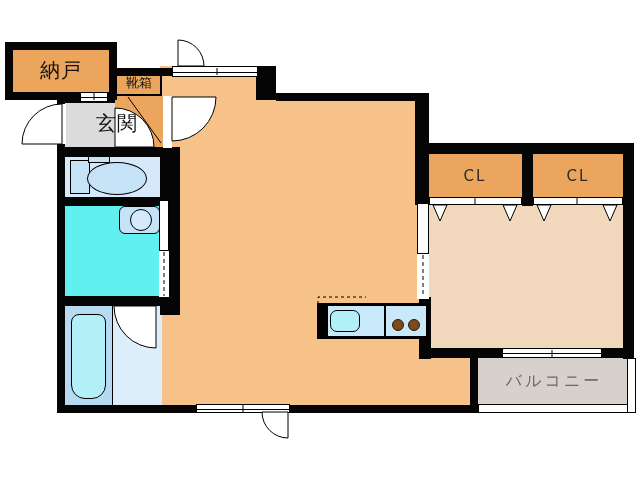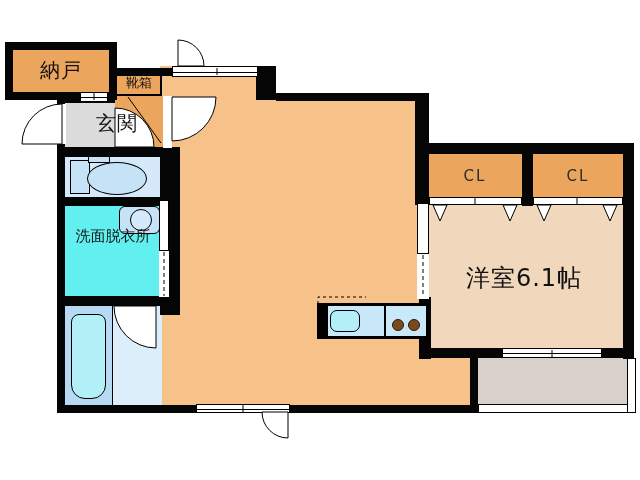--- a/index.html
+++ b/index.html
@@ -129,18 +129,17 @@
     <line x1="243" y1="405" x2="243" y2="412" stroke="#000" stroke-width="1"></line>
     <line x1="552" y1="350" x2="552" y2="357" stroke="#000" stroke-width="1"></line>
     <line x1="475" y1="197" x2="475" y2="204" stroke="#000" stroke-width="1"></line>
     <line x1="577" y1="197" x2="577" y2="204" stroke="#000" stroke-width="1"></line>
     <line x1="94" y1="93" x2="94" y2="100" stroke="#000" stroke-width="1"></line>
   </svg>
 
   <div class="lbl" style="left:61px;top:70px;font-size:20px;">納戸</div>
   <div class="lbl" style="left:139px;top:83px;font-size:13px;letter-spacing:0;">靴箱</div>
   <div class="lbl" style="left:89px;top:123px;font-size:20px;margin-left:28px;">玄関</div>
-  <div class="lbl" style="left:113px;top:236px;font-size:15px;letter-spacing:0;">洗面脱衣所</div>
   <div class="lbl" style="left:475px;top:176px;font-size:15px;letter-spacing:2px;color:#2b2b2b;">CL</div>
   <div class="lbl" style="left:578px;top:176px;font-size:15px;letter-spacing:2px;color:#2b2b2b;">CL</div>
-  <div class="lbl" style="left:524px;top:278px;font-size:24px;">洋室6.1帖</div>
+  <div class="lbl" style="left:554px;top:381px;font-size:16px;color:var(--balcony_text_gray,#6E6862);letter-spacing:3px;">バルコニー</div>
 
 </div>
 
 </body></html>

